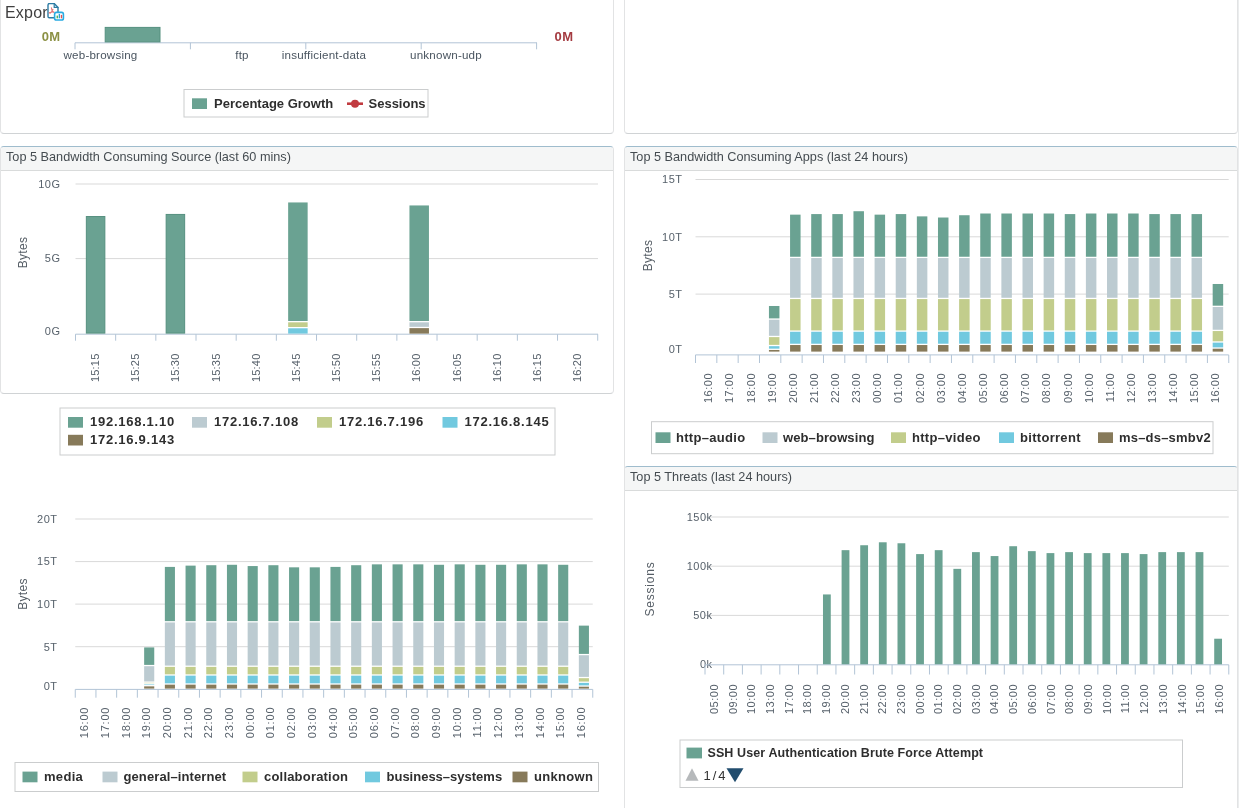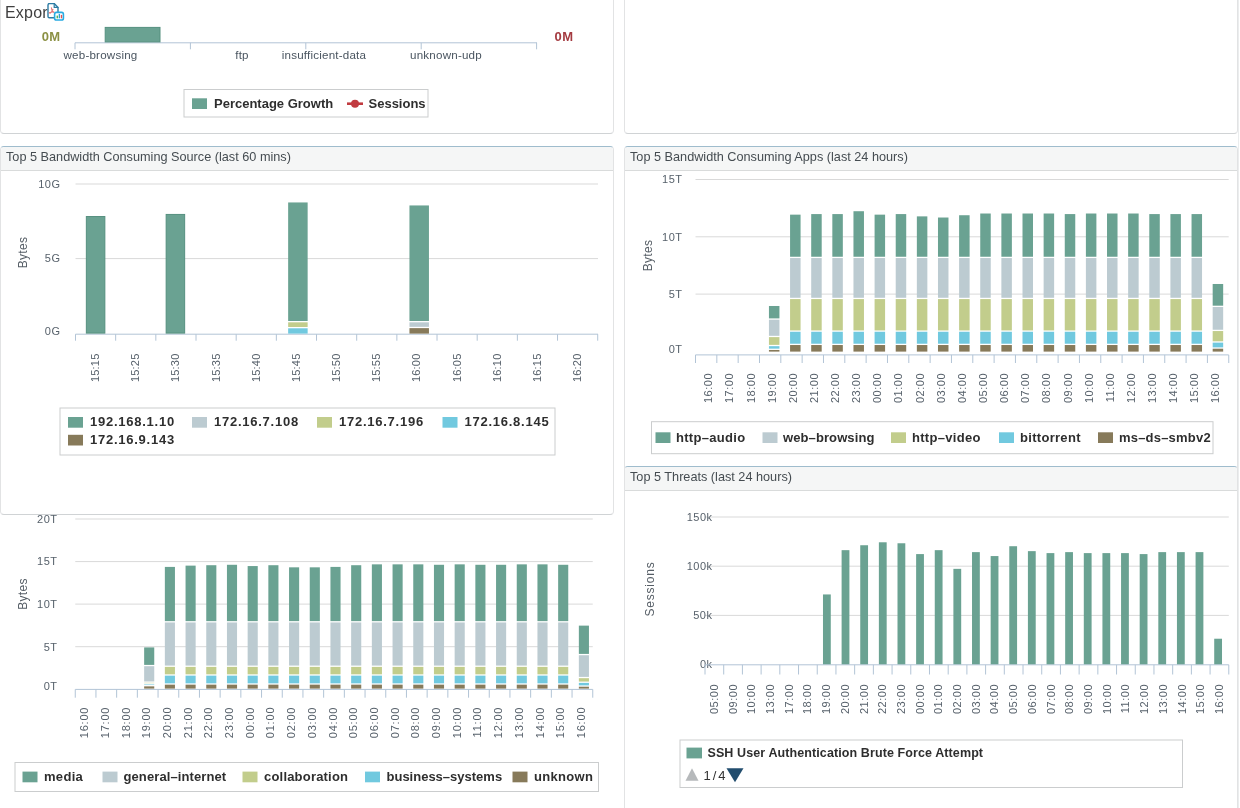--- a/index.html
+++ b/index.html
@@ -6,21 +6,21 @@
 .panel{position:absolute;background:#fff;border:1px solid #e2e3e4;border-top:1px solid #9fbccd;border-bottom-color:#d0d3d5;border-radius:4px}
 .np{border-top:none;border-radius:0 0 4px 4px}
 .hd{height:24px;background:#f5f6f6;border-bottom:1px solid #d9dbdb;font-size:12.7px;color:#454c51;line-height:21px;padding-left:5px;border-radius:4px 4px 0 0}
 .export{position:absolute;left:5px;top:4px;font-size:16px;color:#3f3f3f;letter-spacing:0.2px}
 .redge{position:absolute;left:1238px;top:0;width:1px;height:808px;background:#ebedee}
 </style></head><body>
 <div id="page">
 
 <div class="panel np" style="left:0;top:-15px;width:614px;height:148.5px"></div>
 <div class="panel np" style="left:624px;top:-15px;width:614px;height:148.5px"></div>
-<div class="panel" style="left:0;top:146px;width:614px;height:369px">
+<div class="panel" style="left:0;top:146px;width:614px;height:248px">
       <div class="hd">Top 5 Bandwidth Consuming Source (last 60 mins)</div>
     </div>
 <div class="panel" style="left:624px;top:146px;width:614px;height:348px">
       <div class="hd">Top 5 Bandwidth Consuming Apps (last 24 hours)</div>
     </div>
 <div class="panel" style="left:624px;top:466px;width:614px;height:392px">
       <div class="hd">Top 5 Threats (last 24 hours)</div>
     </div>
 
 <div class="export">Export:</div>

